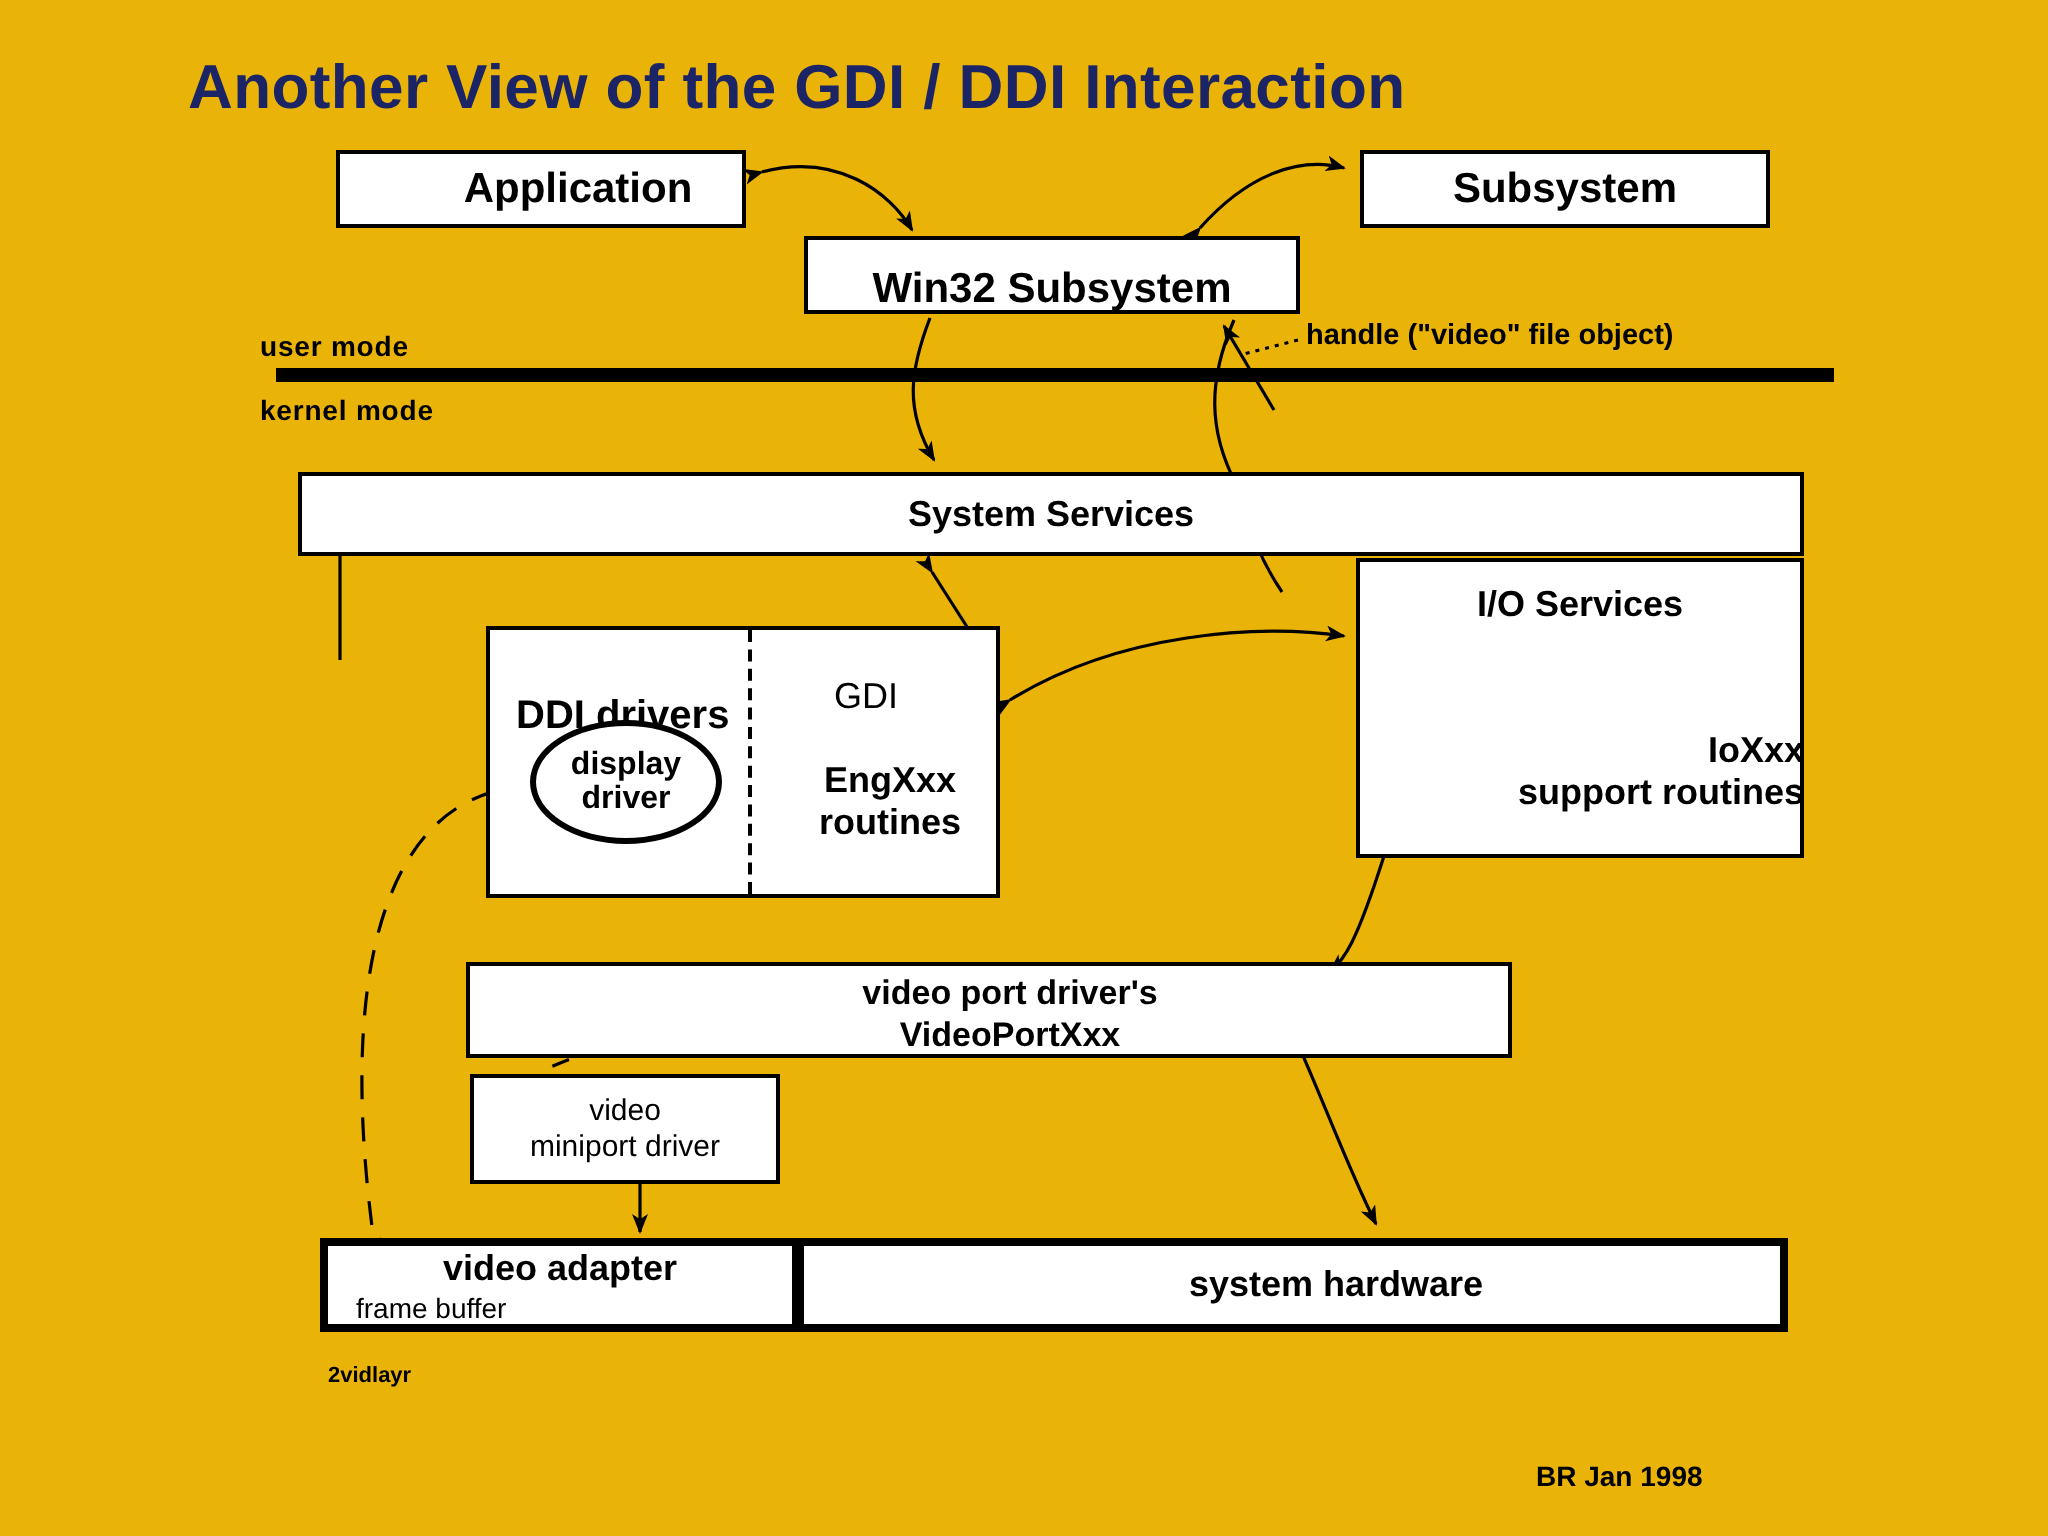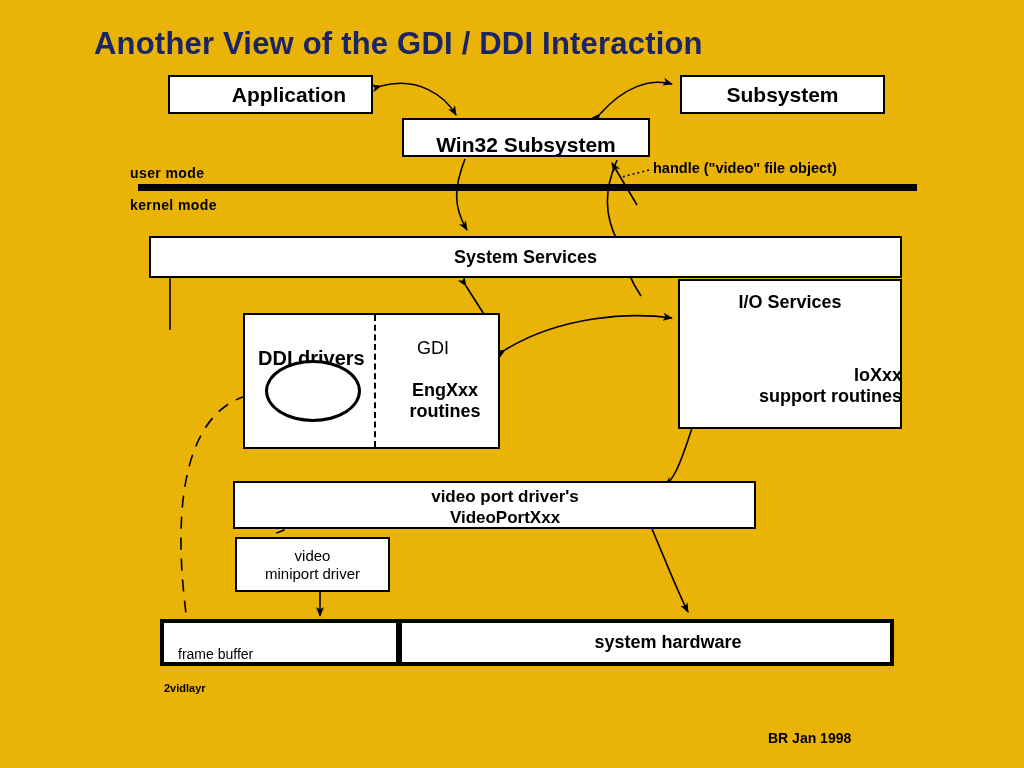--- a/index.html
+++ b/index.html
@@ -204,35 +204,38 @@
   <div class="box" id="box-ddi">
     <div style="position:absolute; left:129px; top:0; width:0; height:132px;
                 border-left:2px dashed #000;"></div>
   </div>
   <div class="boxlabel" id="t-ddi">DDI drivers</div>
   <div class="boxlabel" id="t-gdi">GDI</div>
   <div class="boxlabel" id="t-engxxx" style="white-space:pre-line;">EngXxx
 routines</div>
 
   <div id="ellipse-display"></div>
+  <div class="boxlabel center-txt" id="t-display" style="white-space:pre-line;">display
+driver</div>
 
   <div class="box" id="box-iomgr"></div>
   <div class="boxlabel" id="t-iomgr">I/O Services</div>
   <div class="boxlabel" id="t-ioxxx" style="white-space:pre-line;">IoXxx
 support routines</div>
 
   <div class="box" id="box-vport"></div>
   <div class="boxlabel" id="t-vport" style="white-space:pre-line;">video port driver's
 VideoPortXxx</div>
 
   <div class="box" id="box-vminiport"></div>
   <div class="boxlabel center-txt" id="t-vminiport" style="white-space:pre-line;">video
 miniport driver</div>
 
   <div class="box box-thick" id="box-videoadapter"></div>
+  <div class="boxlabel" id="t-videoadapter">video adapter</div>
   <div class="lbl" id="t-framebuffer">frame buffer</div>
 
   <div class="box box-thick" id="box-syshardware"></div>
   <div class="boxlabel center-txt" id="t-syshardware">system hardware</div>
 
   <div class="lbl" id="lbl-2vidlayr">2vidlayr</div>
 
   <div class="lbl" id="footer-right">BR Jan 1998</div>
 
 </div>

